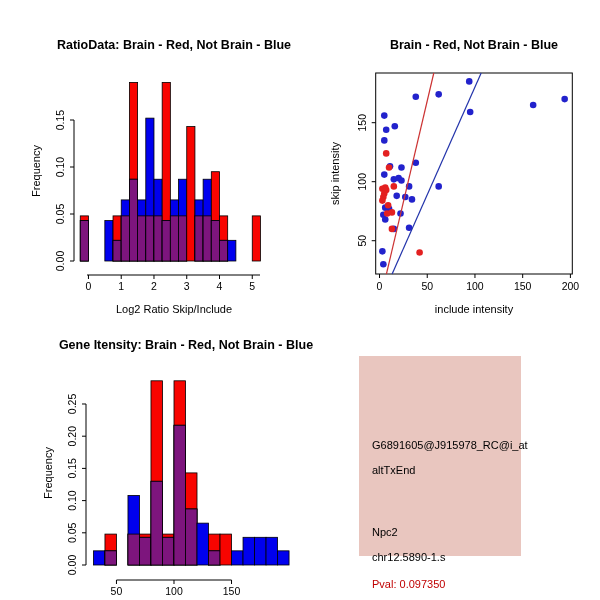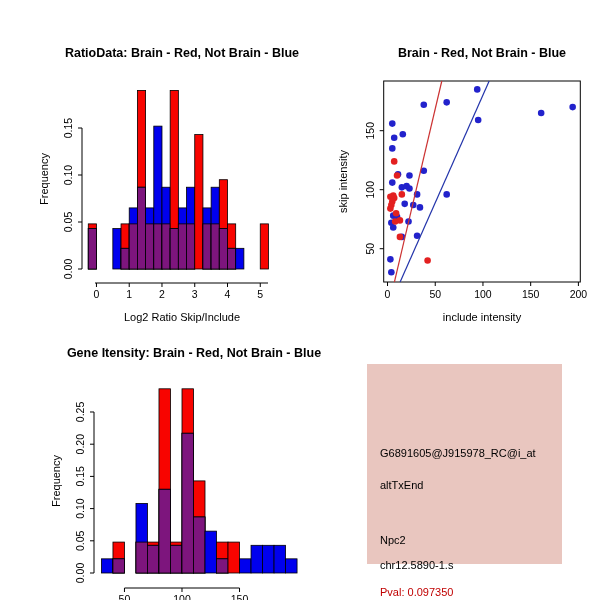--- a/index.html
+++ b/index.html
@@ -1,25 +1,25 @@
 <!DOCTYPE html>
 <html><head>
 <meta charset="utf-8">
 <style>
   html,body{margin:0;padding:0;background:#fff;}
   #figure{position:relative;width:600px;height:600px;background:#ffffff;overflow:hidden;
           font-family:"Liberation Sans", sans-serif;}
-  .panel{position:absolute;width:300px;height:300px;margin:16px;padding:16px;}
+  .panel{position:absolute;width:300px;height:300px;margin:8px;padding:16px;}
   #p-ratio{left:0;top:0;}
   #p-scatter{left:300px;top:0;text-align:right;}
   #p-gene{left:12px;top:300px;}
   #p-info{left:300px;top:300px;}
   svg{display:block;width:300px;height:300px;}
   svg text{font-family:"Liberation Sans", sans-serif;}
-  .pinkbox{position:absolute;left:51px;top:48px;width:195px;height:200px;background:#e9c6bf;}
+  .pinkbox{position:absolute;left:51px;top:48px;width:162px;height:200px;background:#e9c6bf;}
   .iline{position:absolute;left:13px;font-size:11px;color:#000;white-space:nowrap;}
   .pval{color:#c00000;text-align:right;}
 </style>
 </head>
 <body>
 
 <div id="figure">
 
   <figure class="panel" id="p-ratio">
     <svg id="svg-ratio" viewBox="0 0 300 300">
@@ -225,20 +225,20 @@
         <rect x="207.0301204819277" y="213.30661533076653" width="11.506024096385573" height="27.693384669233467" fill="#0000ee" stroke="#000" stroke-width="0.8"></rect>
         <rect x="218.53614457831327" y="213.30661533076653" width="11.506024096385516" height="27.693384669233467" fill="#0000ee" stroke="#000" stroke-width="0.8"></rect>
         <rect x="230.0421686746988" y="213.30661533076653" width="11.506024096385545" height="27.693384669233467" fill="#0000ee" stroke="#000" stroke-width="0.8"></rect>
         <rect x="241.54819277108433" y="226.83129156457824" width="11.506024096385573" height="14.168708435421763" fill="#0000ee" stroke="#000" stroke-width="0.8"></rect>
       </svg>
   </figure>
 
   <div class="panel" id="p-info">
     <div class="pinkbox">
       <div class="iline" style="top:83px">G6891605@J915978_RC@i_at</div>
-      <div class="iline" style="top:115px">altTxEnd</div>
+      <div class="iline" style="top:108px">altTxEnd</div>
       <div class="iline" style="top:170px">Npc2</div>
       <div class="iline" style="top:195px">chr12.5890-1.s</div>
       <div class="iline pval" style="top:222px">Pval: 0.097350</div>
     </div>
   </div>
 
 </div>
 
 </body></html>

